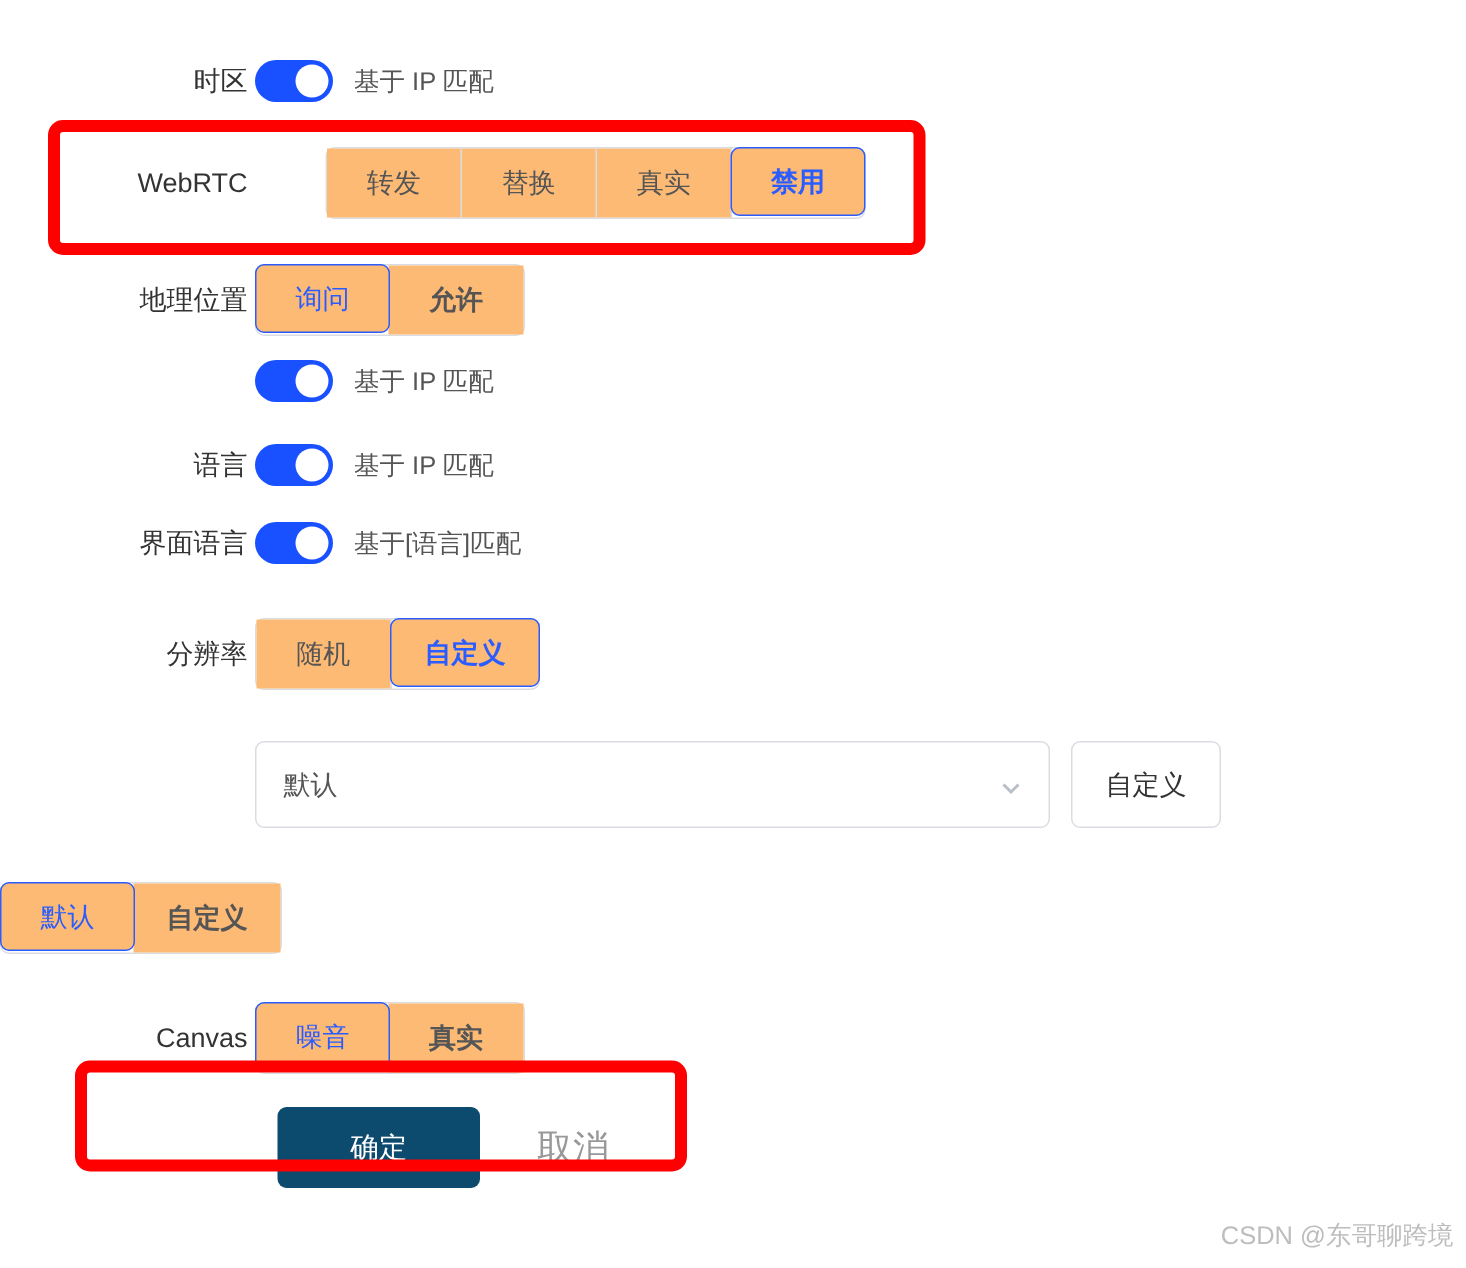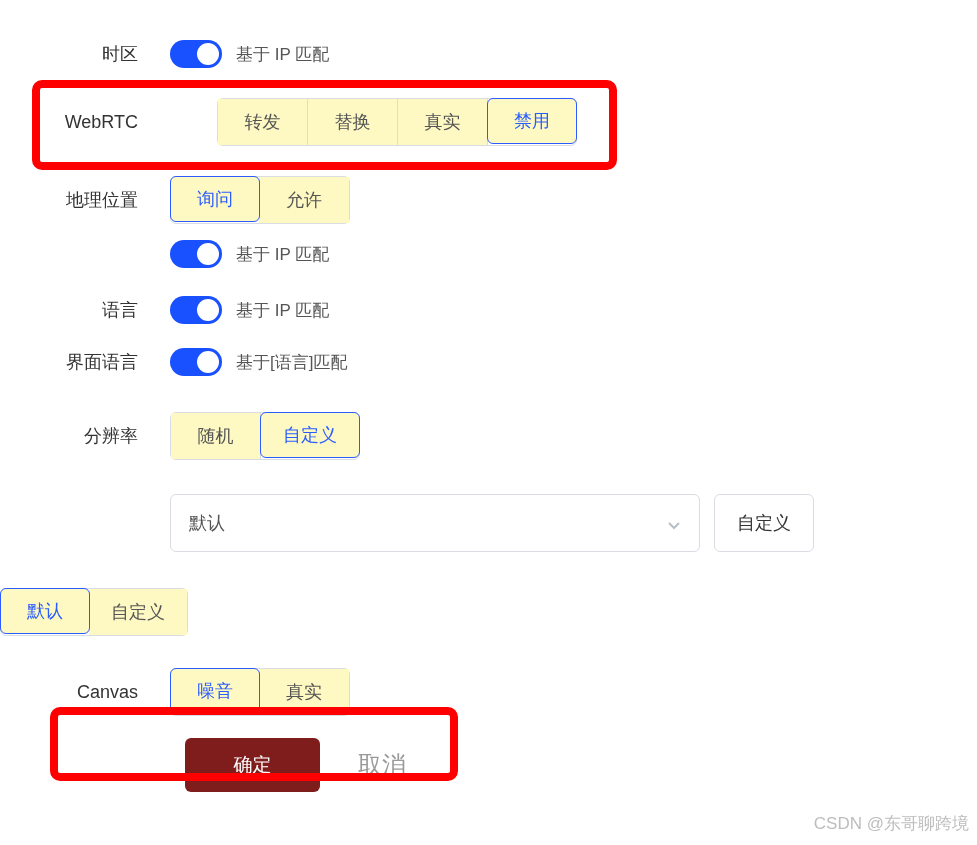--- a/index.html
+++ b/index.html
@@ -15,21 +15,21 @@
     .form { padding-top: 28px; }
     .row {
       display: flex;
       align-items: center;
       min-height: 48px;
       padding: 12px 0;
     }
     .label {
       width: 170px;
       text-align: right;
-      padding-right: 32px;
+      padding-right: 5px;
       color: #333;
       font-size: 18px;
       flex-shrink: 0;
     }
     .ctrl {
       display: flex;
       align-items: center;
       gap: 14px;
     }
     .toggle {
@@ -60,26 +60,26 @@
     }
     .seg-item {
       min-width: 90px;
       height: 46px;
       padding: 0 22px;
       display: inline-flex;
       align-items: center;
       justify-content: center;
       font-size: 18px;
       color: #555;
-      background: #fef9c3;
+      background: #fdba74;
       cursor: pointer;
       border-right: 1px solid #d9dde3;
       position: relative;
     }
-    .seg-item:last-child { border-right: none; }
+    .seg-item:last-child { border-right: none; font-weight: bold; }
     .seg-item.sel {
       color: #2a5cff;
       border: 1px solid #2a5cff;
       border-radius: 6px;
       margin: -1px;
       z-index: 2;
     }
     .seg-item.sel + .seg-item {
       border-left: none;
     }
@@ -112,21 +112,21 @@
     .actions {
       display: flex;
       gap: 38px;
       padding-left: 185px;
       padding-top: 10px;
       align-items: center;
     }
     .primary {
       width: 135px;
       height: 54px;
-      background: #7f1d1d;
+      background: #0c4a6e;
       color: #fff;
       border: none;
       border-radius: 6px;
       display: inline-flex;
       align-items: center;
       justify-content: center;
       font-size: 19px;
       cursor: pointer;
     }
     .textbtn { color: #999; font-size: 24px; cursor: pointer; }

